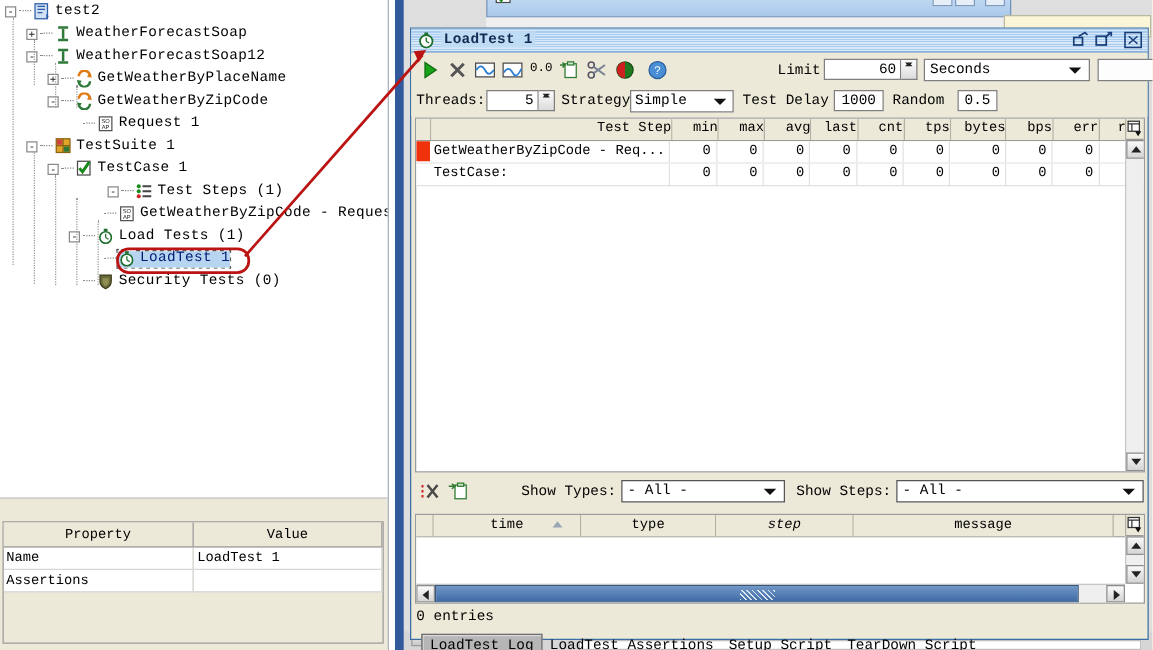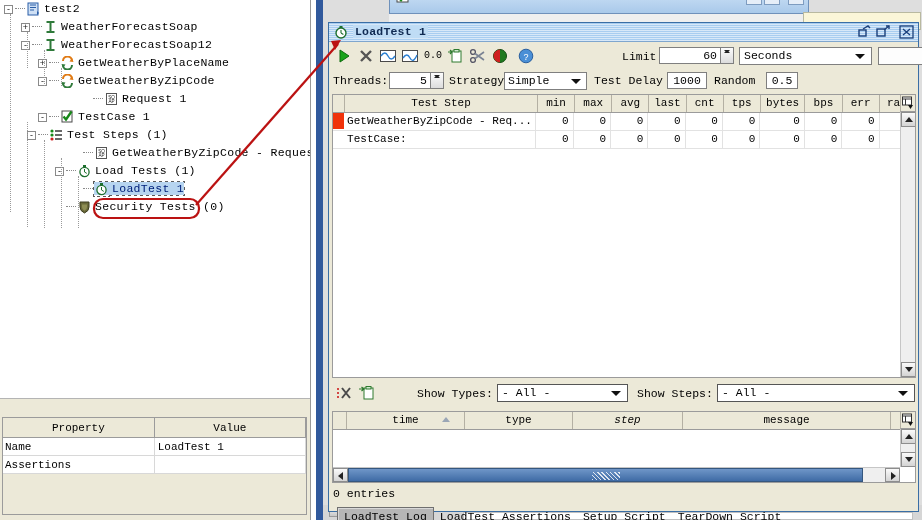--- a/index.html
+++ b/index.html
@@ -181,21 +181,21 @@
     font-family:"Liberation Mono","DejaVu Sans Mono",monospace;
   }
 
   
   #stats-wrap{
     position:absolute;left:3px;top:71px;width:584px;height:284px;
     border:1px solid #9b9b9b;background:#ffffff;box-sizing:border-box;overflow:hidden;
   }
   #stats-head{display:flex;height:17px;background:#ece9d8;border-bottom:1px solid #9b9b9b;}
   #stats-head .th{
-    border-right:1px solid #b4b0a3;font-size:11px;line-height:16px;text-align:center;
+    border-right:1px solid #b4b0a3;font-size:11px;line-height:16px;text-align:right;
     box-sizing:border-box;overflow:hidden;white-space:nowrap;background:#ece9d8;
   }
   .srow{display:flex;height:17px;border-bottom:1px solid #e2e2e2;background:#fff;}
   .srow .td{
     border-right:1px solid #e2e2e2;font-size:11px;line-height:16px;
     box-sizing:border-box;overflow:hidden;white-space:nowrap;padding-right:4px;text-align:right;
   }
   .srow .td.name{text-align:left;padding-left:3px;padding-right:0;}
   .marker{width:12px;height:16px;background:#f0320a;}
   .marker.blank{background:transparent;}
@@ -314,30 +314,36 @@
                 <path d="M12 9 A4.5 4.5 0 0 1 3 9" stroke="#2f7a3a" stroke-width="2" fill="none"></path>
                 <polygon points="12,2 13.5,6 9.5,5.5" fill="#e07a14"></polygon>
                 <polygon points="3,12 1.5,8 5.5,8.5" fill="#2f7a3a"></polygon>
               </svg></span><span class="lbl">GetWeatherByPlaceName</span></span></div>
         <div class="node" style="padding-left: 38px; top: 0px;"><span class="expander">-</span><span class="dots"></span><span><span class="ico"><svg width="15" height="14" viewBox="0 0 15 14">
                 <path d="M3 5 A4.5 4.5 0 0 1 12 5" stroke="#e07a14" stroke-width="2" fill="none"></path>
                 <path d="M12 9 A4.5 4.5 0 0 1 3 9" stroke="#2f7a3a" stroke-width="2" fill="none"></path>
                 <polygon points="12,2 13.5,6 9.5,5.5" fill="#e07a14"></polygon>
                 <polygon points="3,12 1.5,8 5.5,8.5" fill="#2f7a3a"></polygon>
               </svg></span><span class="lbl">GetWeatherByZipCode</span></span></div>
-        <div class="node" style="padding-left: 55px; top: 0px; margin-left: 27px;"><span style="display:inline-block;width:11px"></span><span class="dots"></span><span><span class="ico"><svg width="15" height="14" viewBox="0 0 15 14">
+        <div class="node" style="padding-left: 55px; top: 0px;"><span style="display:inline-block;width:11px"></span><span class="dots"></span><span><span class="ico"><svg width="15" height="14" viewBox="0 0 15 14">
                 <rect x="2.5" y="1.5" width="10" height="11" fill="#fff" stroke="#555"></rect>
                 <text x="7.5" y="6.5" font-size="4.6" text-anchor="middle" fill="#222" font-family="Liberation Sans, sans-serif">SO</text>
                 <text x="7.5" y="11" font-size="4.6" text-anchor="middle" fill="#222" font-family="Liberation Sans, sans-serif">AP</text>
               </svg></span><span class="lbl">Request 1</span></span></div>
+        <div class="node" style="padding-left: 21px; top: 0px;"><span class="expander">-</span><span class="dots"></span><span><span class="ico"><svg width="15" height="14" viewBox="0 0 15 14">
+                <rect x="2" y="1" width="11" height="11" fill="#e0a62c" stroke="#8a6412"></rect>
+                <path d="M7.5 1 L7.5 12 M2 6.5 L13 6.5" stroke="#8a6412"></path>
+                <rect x="2.6" y="1.6" width="4.2" height="4.2" fill="#cf4040"></rect>
+                <rect x="8.2" y="7.2" width="4.2" height="4.2" fill="#2f7a3a"></rect>
+              </svg></span><span class="lbl">TestSuite 1</span></span></div>
         <div class="node" style="padding-left: 38px; top: 0px;"><span class="expander">-</span><span class="dots"></span><span><span class="ico"><svg width="15" height="14" viewBox="0 0 15 14">
                 <rect x="2" y="1" width="10" height="11" fill="#fff" stroke="#4a4a4a"></rect>
                 <path d="M3.5 6.5 L6 9.5 L11.5 1.5" stroke="#18881a" stroke-width="2.4" fill="none"></path>
               </svg></span><span class="lbl">TestCase 1</span></span></div>
-        <div class="node" style="padding-left: 27px; top: 0px;"><span class="expander">-</span><span class="dots"></span><span><span class="ico"><svg width="15" height="14" viewBox="0 0 15 14">
+        <div class="node" style="padding-left: 86px; top: 0px;"><span class="expander">-</span><span class="dots"></span><span><span class="ico"><svg width="15" height="14" viewBox="0 0 15 14">
                 <circle cx="3" cy="3" r="1.6" fill="#18881a"></circle>
                 <circle cx="3" cy="7" r="1.6" fill="#18881a"></circle>
                 <circle cx="3" cy="11" r="1.6" fill="#cf2020"></circle>
                 <rect x="6" y="2.2" width="7" height="1.6" fill="#444"></rect>
                 <rect x="6" y="6.2" width="7" height="1.6" fill="#444"></rect>
                 <rect x="6" y="10.2" width="7" height="1.6" fill="#444"></rect>
               </svg></span><span class="lbl">Test Steps  (1)</span></span></div>
         <div class="node" style="padding-left: 72px; top: 0px;"><span style="display:inline-block;width:11px"></span><span class="dots"></span><span><span class="ico"><svg width="15" height="14" viewBox="0 0 15 14">
                 <rect x="2.5" y="1.5" width="10" height="11" fill="#fff" stroke="#555"></rect>
                 <text x="7.5" y="6.5" font-size="4.6" text-anchor="middle" fill="#222" font-family="Liberation Sans, sans-serif">SO</text>

